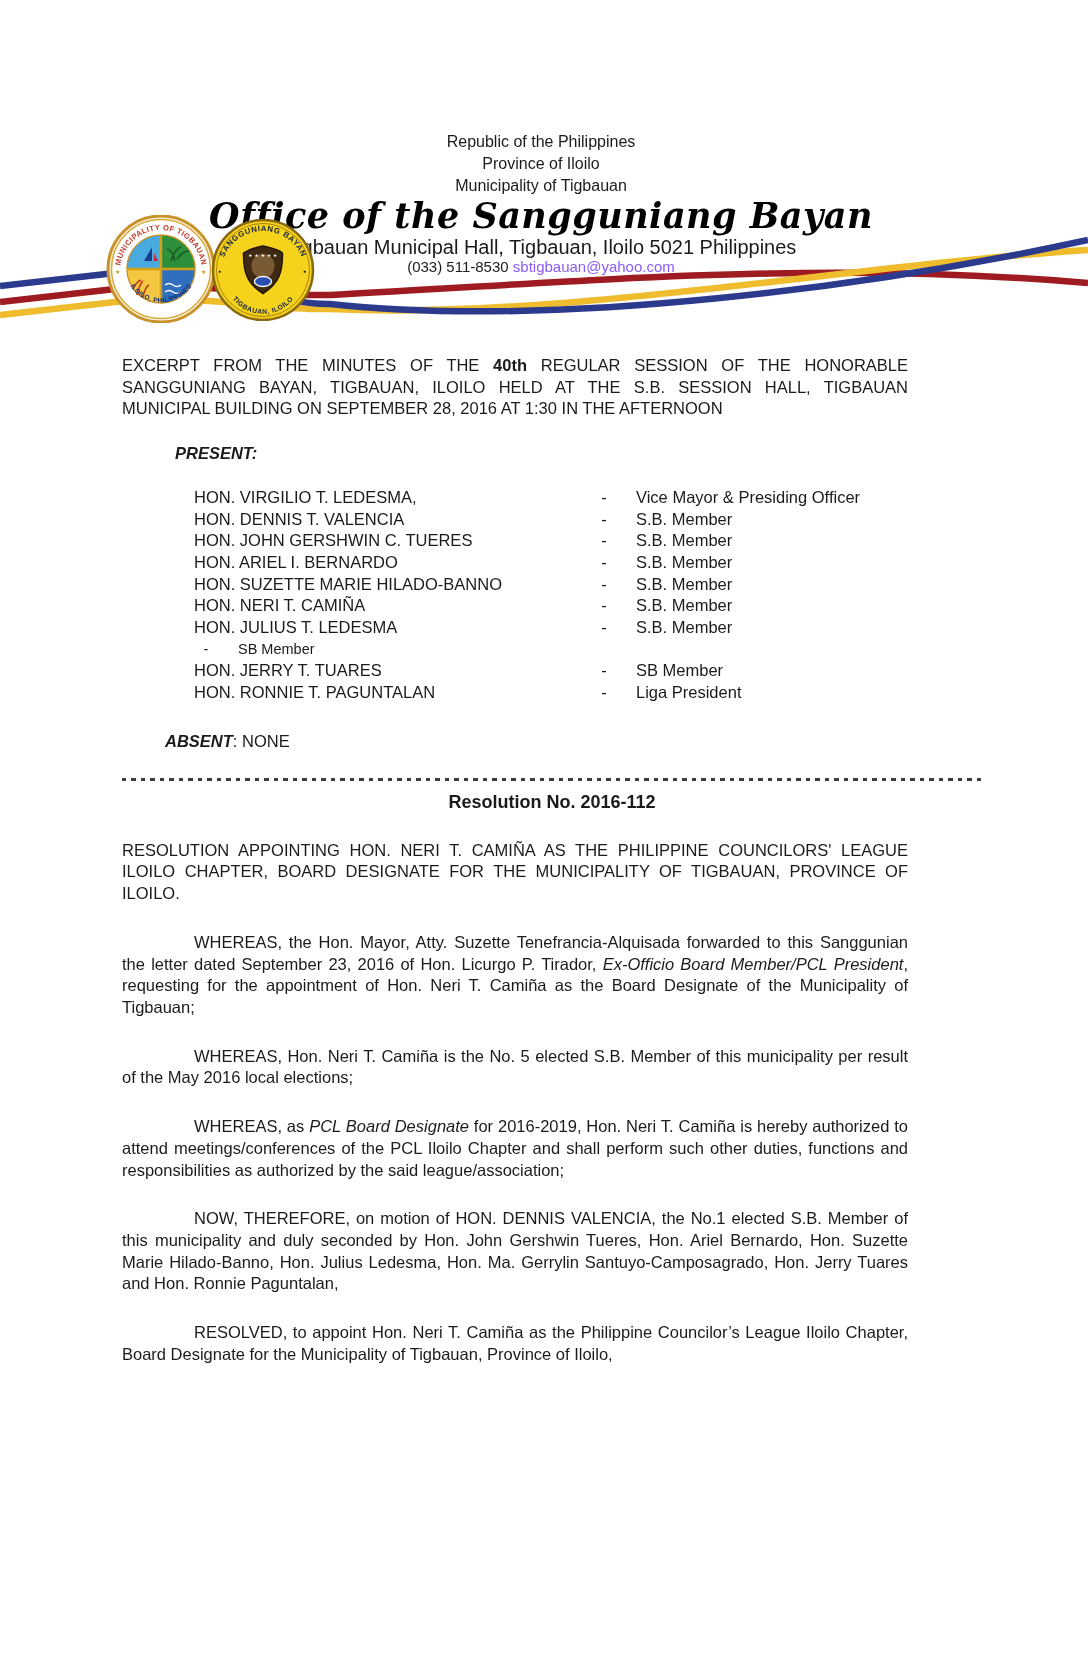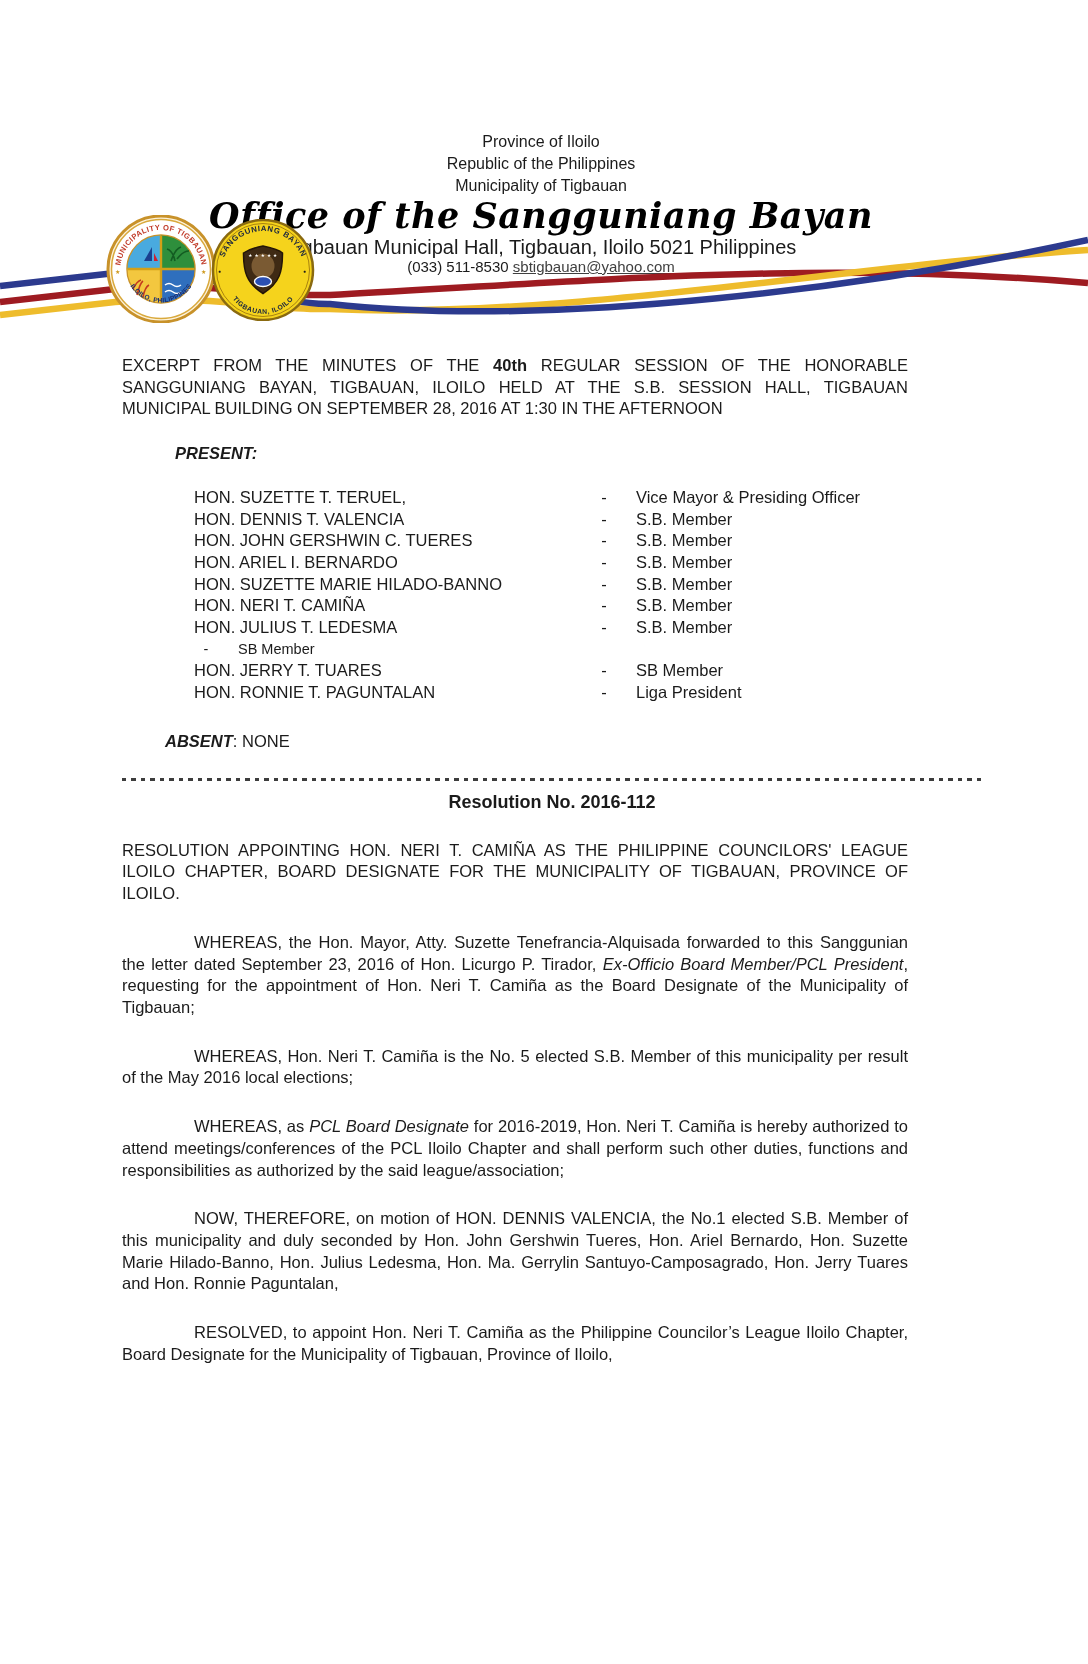--- a/index.html
+++ b/index.html
@@ -11,21 +11,21 @@
 
   
   .header { position:absolute; top:131px; left:0; width:1082px; text-align:center; }
   .h-line { font-size:16px; line-height:22px; }
   .office-title {
     font-family:"DejaVu Serif", serif; font-style:italic; font-weight:bold;
     font-size:35px; line-height:36px; letter-spacing:0.5px; margin-top:1px; color:#000000;
   }
   .h-addr { font-size:20px; line-height:20px; margin-top:3px; }
   .h-contact { font-size:15px; line-height:20px; }
-  .email-link { color:#404040; text-decoration:underline; cursor:pointer; }
+  .email-link { color:#8b5cf6; cursor:pointer; }
 
   
   .ribbons { position:absolute; left:0; top:225px; width:1088px; height:115px; }
   .seal { position:absolute; }
   .seal-left  { left:105px; top:215px; width:112px; height:108px; }
   .seal-right { left:210px; top:219px; width:106px; height:102px; }
   .seal svg { display:block; width:100%; height:100%; }
   .seal-arc-text { font-family:"Liberation Sans", sans-serif; font-weight:bold; }
 
   
@@ -52,22 +52,22 @@
   .para { margin-top:27px; text-align:justify; }
   .para.indent { text-indent:72px; }
   .ital { font-style:italic; }
 </style>
 </head>
 <body>
 
 <div class="page">
 
   <div class="header">
+    <div class="h-line">Republic of the Philippines</div>
     <div class="h-line">Province of Iloilo</div>
-    <div class="h-line">Republic of the Philippines</div>
     <div class="h-line">Municipality of Tigbauan</div>
     <div class="office-title">Office of the Sangguniang Bayan</div>
     <div class="h-addr">Tigbauan Municipal Hall, Tigbauan, Iloilo 5021 Philippines</div>
     <div class="h-contact"><span>(033) 511-8530</span> <span class="email-link">sbtigbauan@yahoo.com</span></div>
   </div>
 
   <svg class="ribbons" viewBox="0 0 1088 115" aria-hidden="true">
     <path d="M 0,77 L 115,64 C 215,56 268,72 330,70 C 620,54 830,36 1088,58" fill="none" stroke="#9e1b21" stroke-width="6.5"></path>
     <path d="M 0,90 L 115,77 C 220,69 272,86 330,84 C 560,95 850,40 1088,25" fill="none" stroke="#eebc2c" stroke-width="6.5"></path>
     <path d="M 0,61 L 115,48 C 210,40 265,80 330,79 C 560,104 880,60 1088,15" fill="none" stroke="#2c3a8e" stroke-width="6.5"></path>
@@ -123,21 +123,21 @@
   </div>
 
   <div class="doc">
 
     <div class="excerpt"><span>EXCERPT FROM THE MINUTES OF THE </span><span class="bold">40th</span><span>  REGULAR SESSION OF THE HONORABLE SANGGUNIANG BAYAN, TIGBAUAN, ILOILO HELD AT THE S.B. SESSION HALL, TIGBAUAN MUNICIPAL BUILDING ON SEPTEMBER 28, 2016  AT 1:30 IN THE AFTERNOON</span></div>
 
     <div class="present-label">PRESENT:</div>
 
     <div class="attendees">
       <div class="a-row">
-        <span class="a-name">HON. SUZETTE T. TERUEL,</span>
+        <span class="a-name">HON. VIRGILIO T. LEDESMA,</span>
           <span class="a-dash">-</span>
           <span class="a-role">Vice Mayor &amp; Presiding Officer</span>
       </div>
       <div class="a-row">
         <span class="a-name">HON. DENNIS T. VALENCIA</span>
           <span class="a-dash">-</span>
           <span class="a-role">S.B. Member</span>
       </div>
       <div class="a-row">
         <span class="a-name">HON. JOHN GERSHWIN C. TUERES</span>

